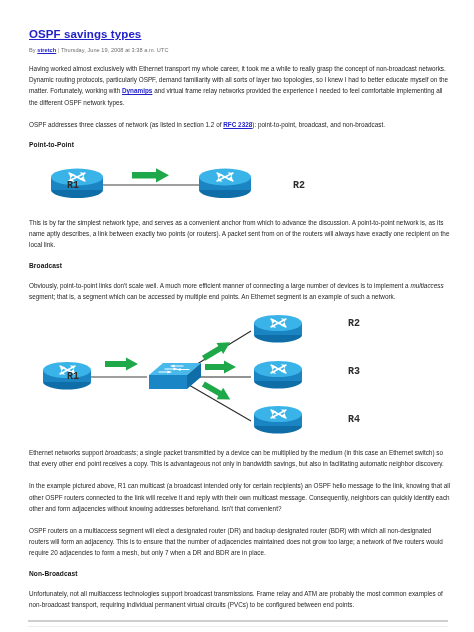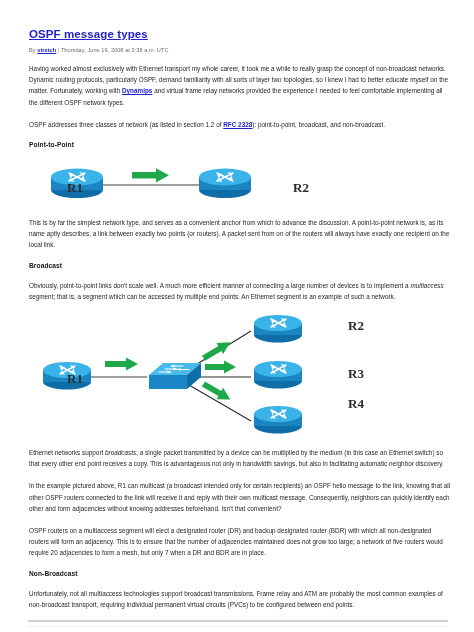--- a/index.html
+++ b/index.html
@@ -82,24 +82,24 @@
   
   .diagram {
     position: relative;
     margin: 0 0 12px 0;
   }
   .diagram.p2p { height: 46px; }
   .diagram.bcast { height: 122px; }
 
   .node-label {
     position: absolute;
-    font-size: 13px;
+    font-size: 10px;
     font-weight: bold;
     color: #2b2b2b;
-    font-family: Liberation Serif, serif;
+    font-family: Liberation Mono, monospace;
     padding-left: 38px;
   }
 
   svg.net { position: absolute; left: 0; top: 0; overflow: visible; }
 
   
   .page-rule {
     position: absolute;
     left: 28px;
     top: 620px;
@@ -115,21 +115,21 @@
     height: 1px;
     background: #ededed;
   }
 </style>
 </head>
 <body>
 
 <div class="page">
 
   <div>
-    <a class="post-title">OSPF message types</a>
+    <a class="post-title">OSPF savings types</a>
     <div class="byline">
       <span>By</span>
       <span class="author">stretch</span>
       <span class="sep">|</span>
       <span>Thursday, June 19, 2008 at 3:38 a.m. UTC</span>
     </div>
   </div>
 
   <p class="body"><span>Having worked almost exclusively with Ethernet transport my whole career, it took me a while to really grasp the concept of non-broadcast networks. Dynamic routing protocols, particularly OSPF, demand familiarity with all sorts of layer two topologies, so I knew I had to better educate myself on the matter. Fortunately, working with </span><a class="inline">Dynamips</a><span> and virtual frame relay networks provided the experience I needed to feel comfortable implementing all the different OSPF network types.</span></p>
 
@@ -305,21 +305,21 @@
           <polygon points="242,105 247.2,105.7 243.3,101.9"></polygon>
           <polygon points="257,105 255.7,100.0 251.8,103.8"></polygon>
           <polygon points="242,97 243.3,102.0 247.2,98.2"></polygon>
         </g>
       </g>
     </svg>
 
     <span class="node-label" style="left:0px; top:58px;">R1</span>
     <span class="node-label" style="left:281px; top:5px;">R2</span>
     <span class="node-label" style="left:281px; top:53px;">R3</span>
-    <span class="node-label" style="left:281px; top:83px;">R4</span>
+    <span class="node-label" style="left:281px; top:101px;">R4</span>
   </div>
 
   <p class="body"><span>Ethernet networks support </span><em class="it">broadcasts</em><span>; a single packet transmitted by a device can be multiplied by the medium (in this case an Ethernet switch) so that every other end point receives a copy. This is advantageous not only in bandwidth savings, but also in facilitating automatic neighbor discovery.</span></p>
 
   <p class="body">In the example pictured above, R1 can multicast (a broadcast intended only for certain recipients) an OSPF hello message to the link, knowing that all other OSPF routers connected to the link will receive it and reply with their own multicast message. Consequently, neighbors can quickly identify each other and form adjacencies without knowing addresses beforehand. Isn't that convenient?</p>
 
   <p class="body">OSPF routers on a multiaccess segment will elect a designated router (DR) and backup designated router (BDR) with which all non-designated routers will form an adjacency. This is to ensure that the number of adjacencies maintained does not grow too large; a network of five routers would require 20 adjacencies to form a mesh, but only 7 when a DR and BDR are in place.</p>
 
   <h2 class="section">Non-Broadcast</h2>
 

